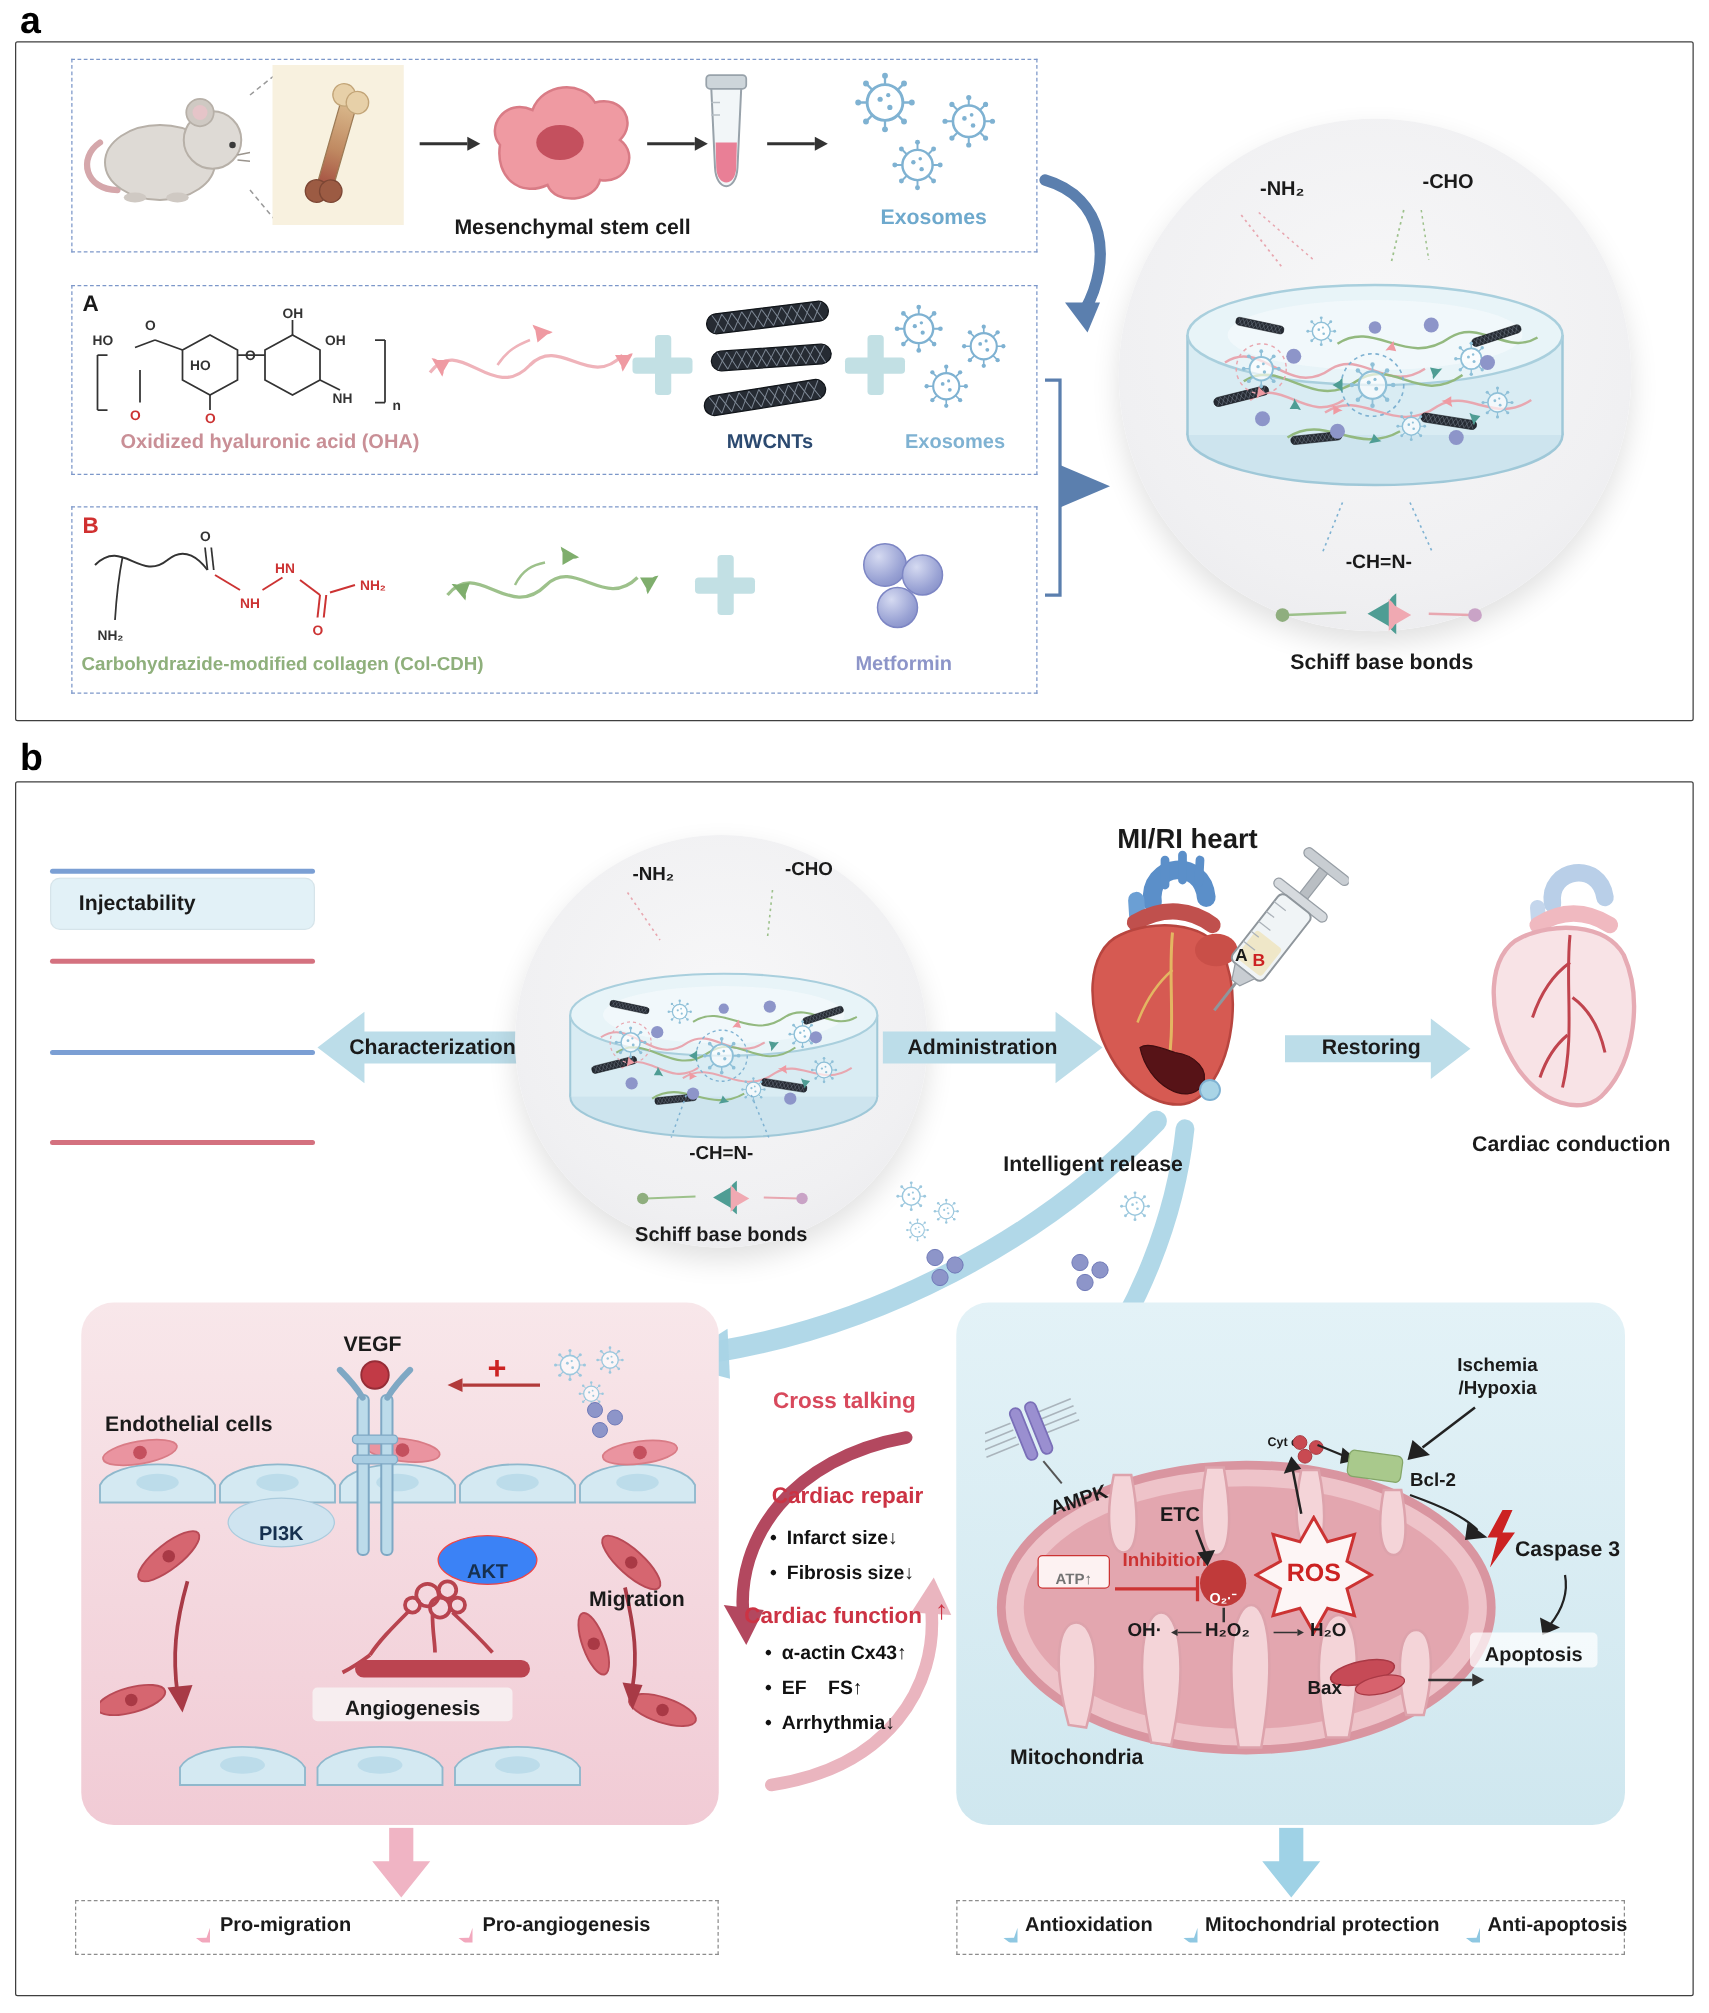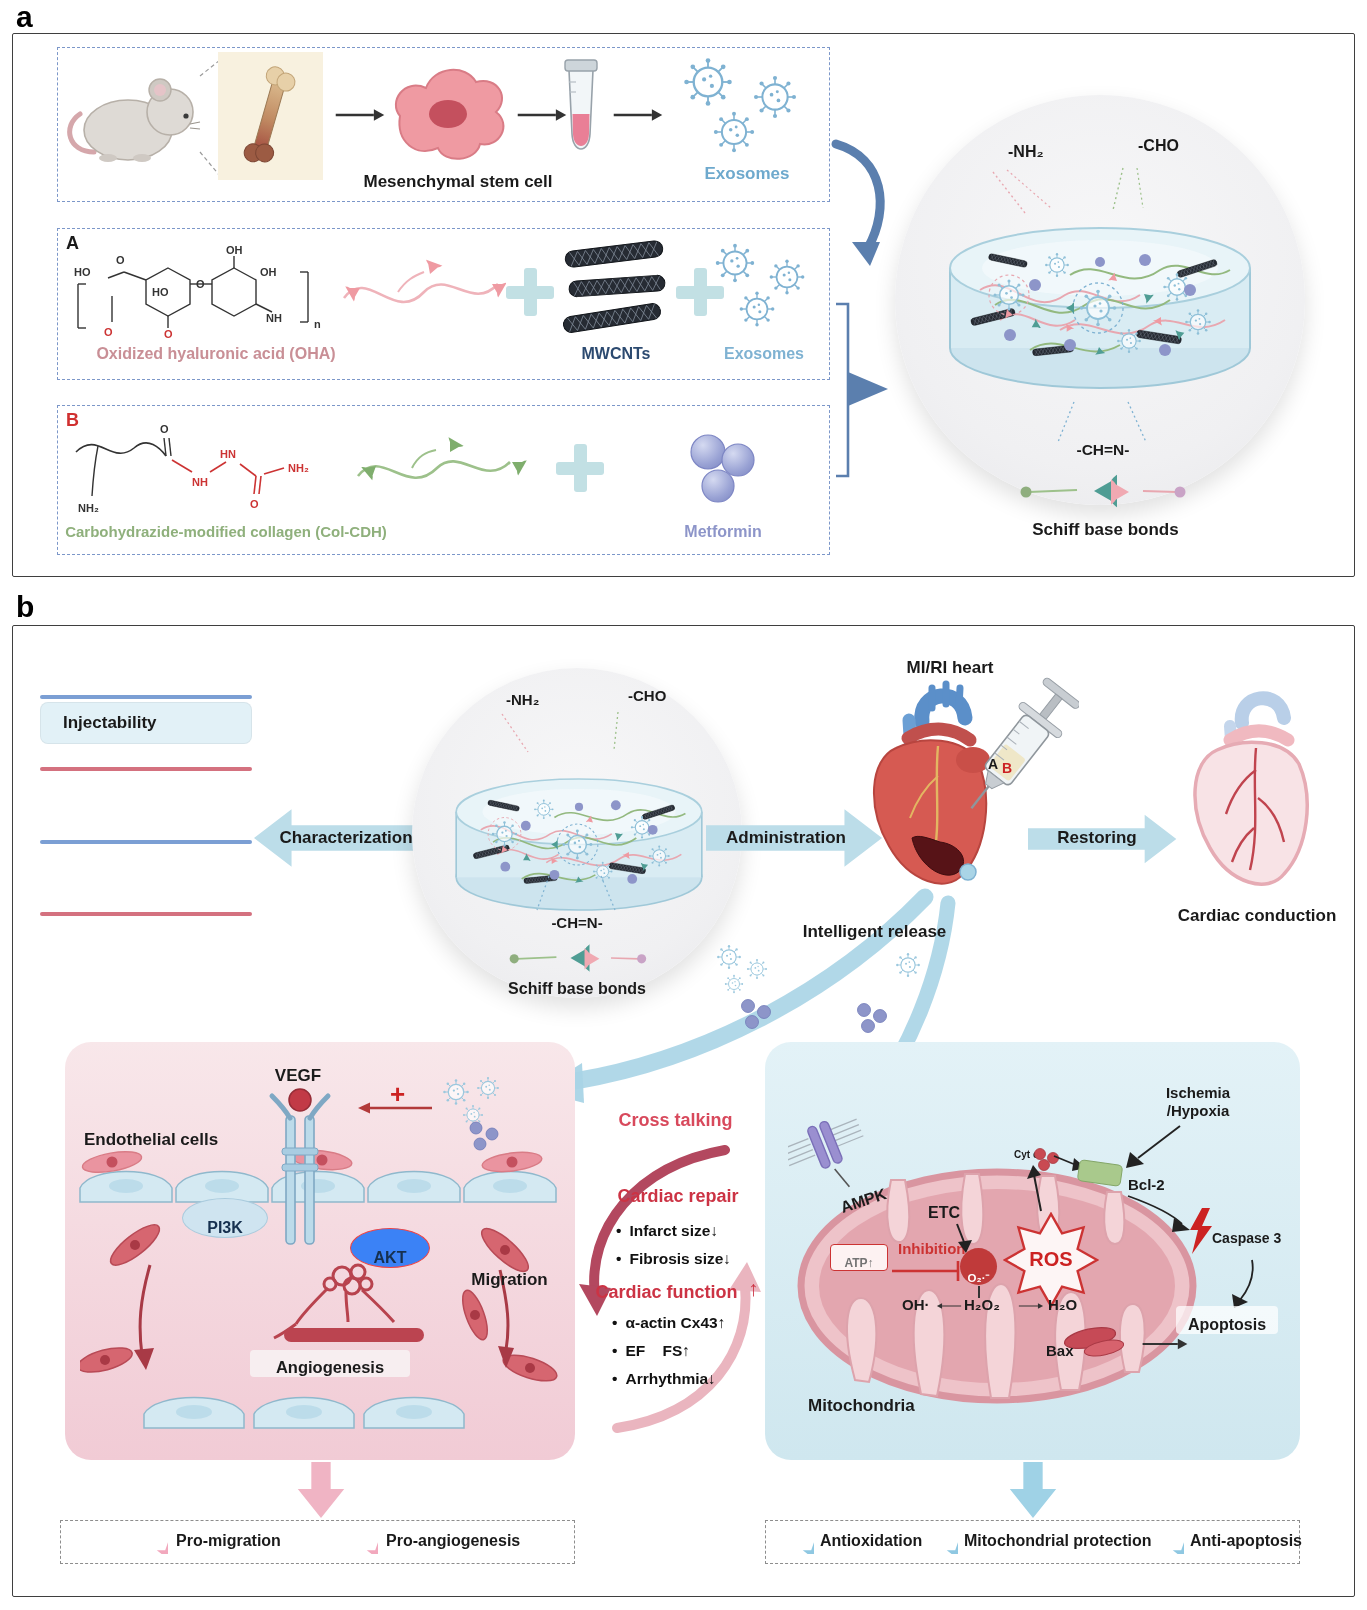--- a/index.html
+++ b/index.html
@@ -395,21 +395,21 @@
 <svg class="ab" style="left:500px;top:934px;width:155px;height:48px" viewBox="0 0 175 58">
       <use href="#schiffpair"></use>
     </svg>
 <span class="t ctr" style="left:492px;top:980px;width:170px;font-size:16px">Schiff base bonds</span>
 
 <svg class="ab" style="left:706px;top:806px;width:178px;height:64px" viewBox="0 0 180 64">
       <use href="#blockR"></use>
     </svg>
 <span class="t ctr" style="left:712px;top:828px;width:148px;font-size:17px">Administration</span>
 
-<span class="t ctr" style="left:880px;top:658px;width:140px;font-size:17px">MI/RI heart</span>
+<span class="t ctr" style="left:880px;top:658px;width:140px;font-size:22px">MI/RI heart</span>
 <svg class="ab" style="left:852px;top:676px;width:172px;height:232px" viewBox="0 0 172 232">
 <path d="M70,46 C66,14 110,10 113,42" stroke="#5b8fc9" stroke-width="15" fill="none" stroke-linecap="round"></path>
 <line x1="80" y1="12" x2="80" y2="32" stroke="#5b8fc9" stroke-width="7" stroke-linecap="round"></line>
 <line x1="94" y1="8" x2="94" y2="28" stroke="#5b8fc9" stroke-width="7" stroke-linecap="round"></line>
 <line x1="108" y1="12" x2="107" y2="30" stroke="#5b8fc9" stroke-width="7" stroke-linecap="round"></line>
 <line x1="57" y1="44" x2="59" y2="76" stroke="#6b9fd4" stroke-width="13" stroke-linecap="round"></line>
 <path d="M56,62 C80,48 102,52 118,64" stroke="#c0504d" stroke-width="13" fill="none" stroke-linecap="round"></path>
 <path d="M44,72 C17,84 15,132 37,170 C57,206 95,218 111,198 C135,172 141,120 126,86 C111,60 69,60 44,72 Z" fill="#d65a52" stroke="#b8453f" stroke-width="2"></path>
 <ellipse cx="121" cy="84" rx="17" ry="13" fill="#c94f48"></ellipse>
 <path d="M86,70 C82,110 90,148 80,190" stroke="#e3b662" stroke-width="2.4" fill="none"></path>
@@ -725,21 +725,21 @@
 <line x1="62" y1="4" x2="20" y2="36" stroke="#222" stroke-width="2"></line>
 <polygon points="12,30 8,46 26,42" fill="#222"></polygon>
 </svg>
 <svg class="ab" style="left:1122px;top:1192px;width:72px;height:40px" viewBox="0 0 72 40">
 <path d="M6,4 C34,14 50,22 60,32 stroke" stroke="#222" stroke-width="1.8" fill="none"></path>
 <polygon points="52,26 68,38 50,40" fill="#222"></polygon>
 </svg>
 <svg class="ab" style="left:1186px;top:1208px;width:30px;height:46px" viewBox="0 0 30 46">
 <polygon points="16,0 4,22 12,22 6,46 26,18 16,18 24,0" fill="#cc2222"></polygon>
 </svg>
-<span class="t" style="left:1212px;top:1230px;font-size:14px">Caspase 3</span>
+<span class="t" style="left:1212px;top:1230px;font-size:17px">Caspase 3</span>
 <svg class="ab" style="left:1222px;top:1256px;width:44px;height:52px" viewBox="0 0 44 52">
 <path d="M30,4 C33,20 26,34 18,44" stroke="#222" stroke-width="1.8" fill="none"></path>
 <polygon points="10,38 12,52 26,46" fill="#222"></polygon>
 </svg>
 <div class="badge" style="left:1176px;top:1306px;width:102px;height:28px;background:rgba(255,255,255,0.72);border-radius:4px">
       <span style="font-size:16px;color:#1a1a1a">Apoptosis</span>
     </div>
 <svg class="ab" style="left:1060px;top:1322px;width:74px;height:40px" viewBox="0 0 74 40">
 <ellipse cx="30" cy="16" rx="26" ry="9" fill="#c64a56" stroke="#a93945" stroke-width="1.3" transform="rotate(-12 30 16)"></ellipse>
 <ellipse cx="44" cy="26" rx="20" ry="7" fill="#d7626d" stroke="#a93945" stroke-width="1" transform="rotate(-12 44 26)"></ellipse>

